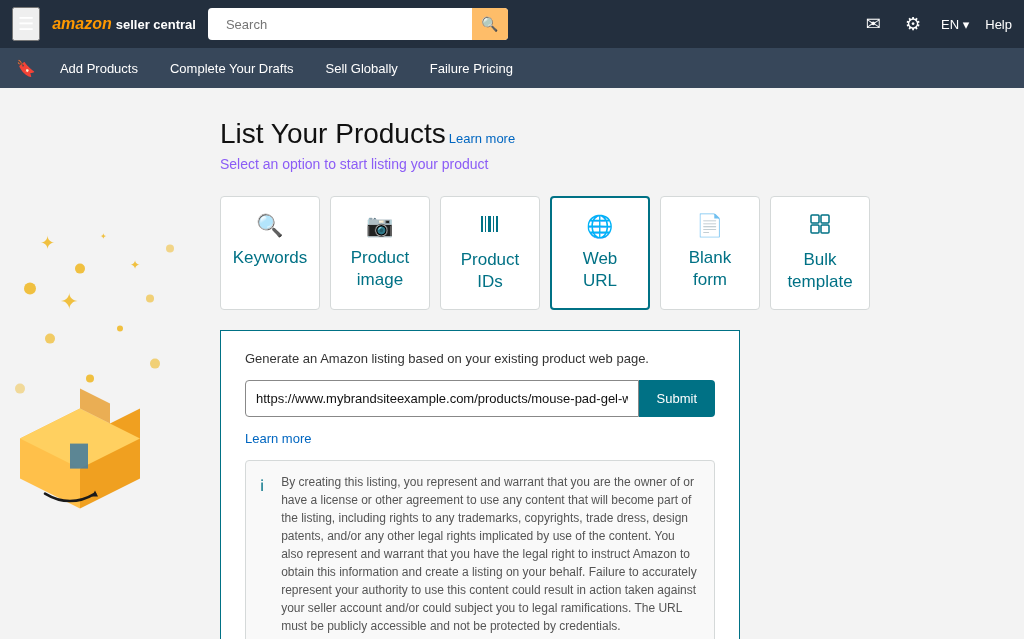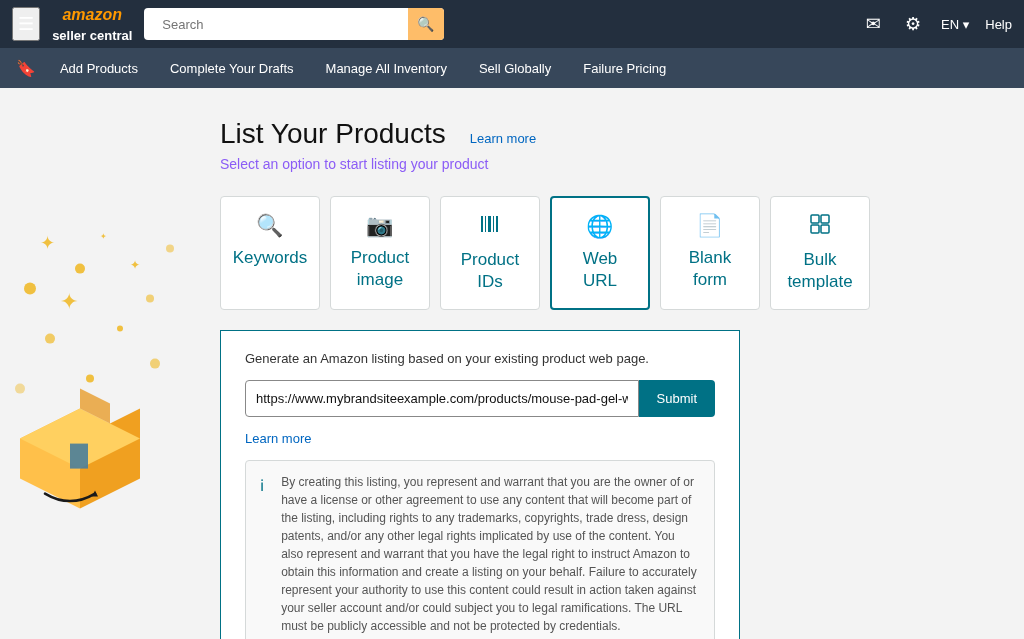--- a/index.html
+++ b/index.html
@@ -21,21 +21,20 @@
       padding: 4px;
     }
     .logo {
       display: flex;
       align-items: center;
       gap: 4px;
       color: white;
       font-size: 14px;
       font-weight: bold;
       white-space: nowrap;
-      flex-direction: column;
     }
     .logo-amazon {
       color: #ff9900;
       font-style: italic;
       font-weight: bold;
       font-size: 16px;
     }
     .logo-sub {
       color: white;
       font-size: 13px;
@@ -147,21 +146,21 @@
       padding: 30px 40px 20px 20px;
       background: #f3f3f3;
     }
 
     .page-title {
       font-size: 28px;
       font-weight: 400;
       color: #111;
       display: flex;
       align-items: baseline;
-      gap: 24px;
+      gap: 3px;
       margin-bottom: 6px;
     }
     .learn-more-link {
       font-size: 13px;
       color: #0066c0;
       cursor: pointer;
       text-decoration: none;
     }
     .page-subtitle {
       font-size: 14px;
@@ -291,21 +290,20 @@
     <span class="nav-icon-btn">⚙</span>
     <span class="nav-lang">EN ▾</span>
     <span class="nav-help">Help</span>
   </div>
 </nav>
 
 <nav class="second-nav">
   <span class="nav-bookmark">🔖</span>
   <a class="nav-menu-item">Add Products</a>
   <a class="nav-menu-item">Complete Your Drafts</a>
-  <a class="nav-menu-item">Manage All Inventory</a>
   <a class="nav-menu-item">Sell Globally</a>
   <a class="nav-menu-item">Failure Pricing</a>
 </nav>
 
 <div class="main-content">
 
   <div class="left-decor">
     <svg class="decor-dots" viewBox="0 0 200 400" xmlns="http://www.w3.org/2000/svg">
 
       <text x="40" y="60" font-size="18" fill="#f0c040">✦</text>

